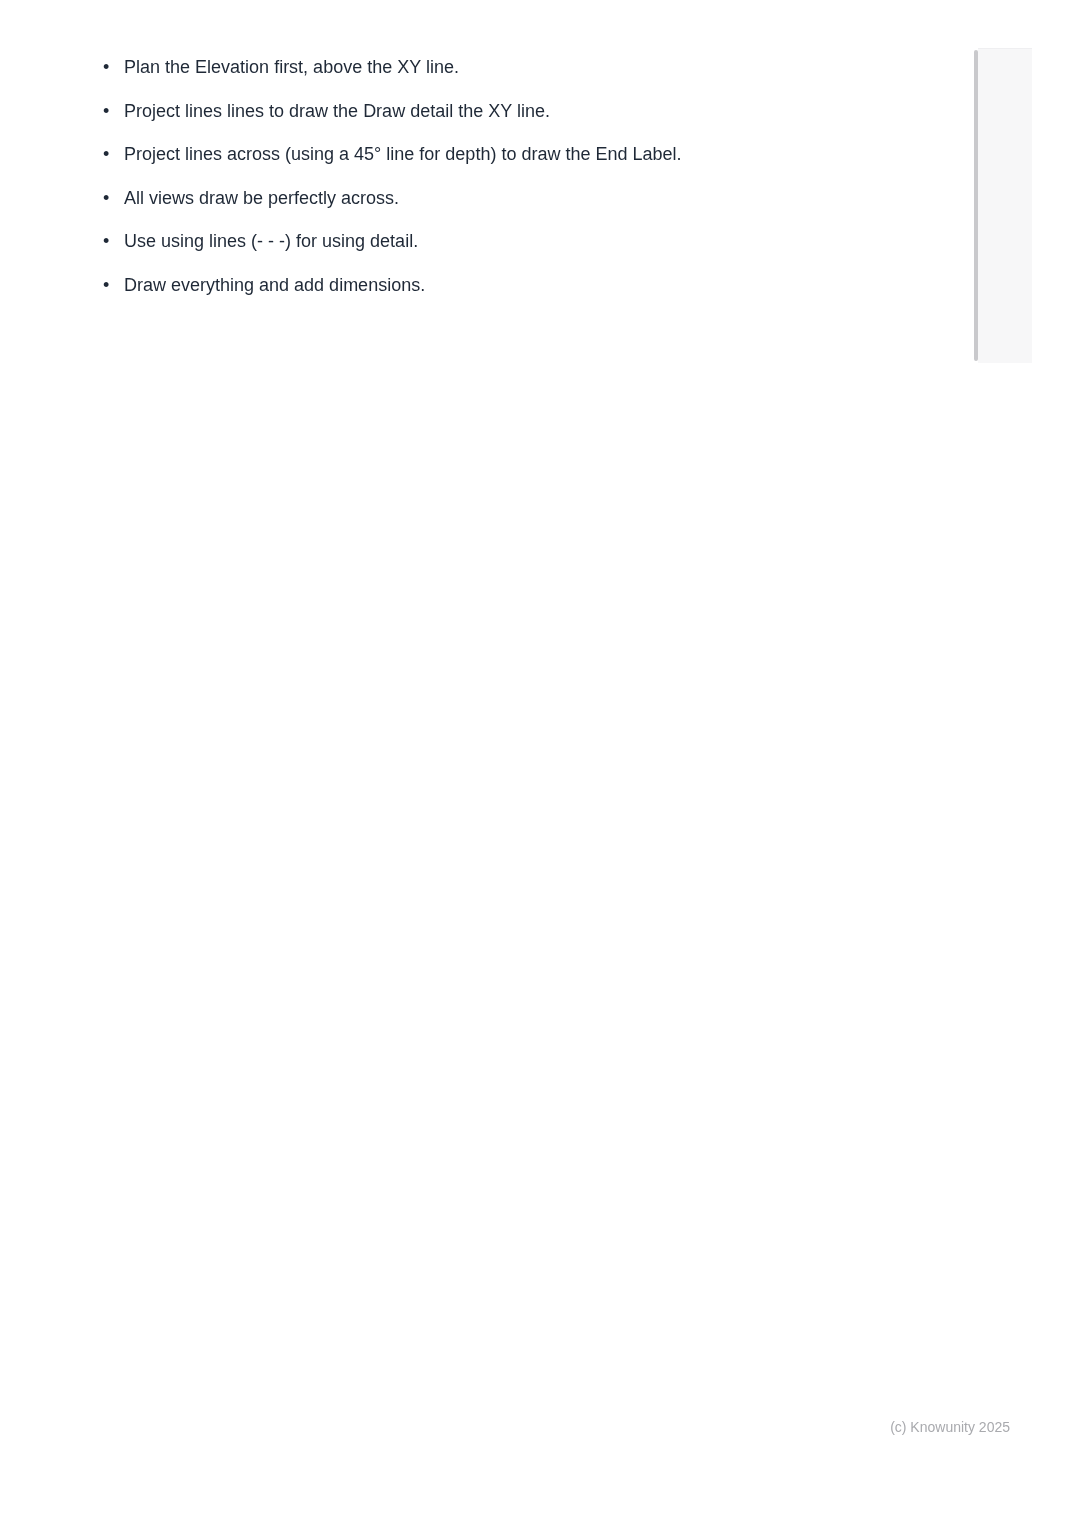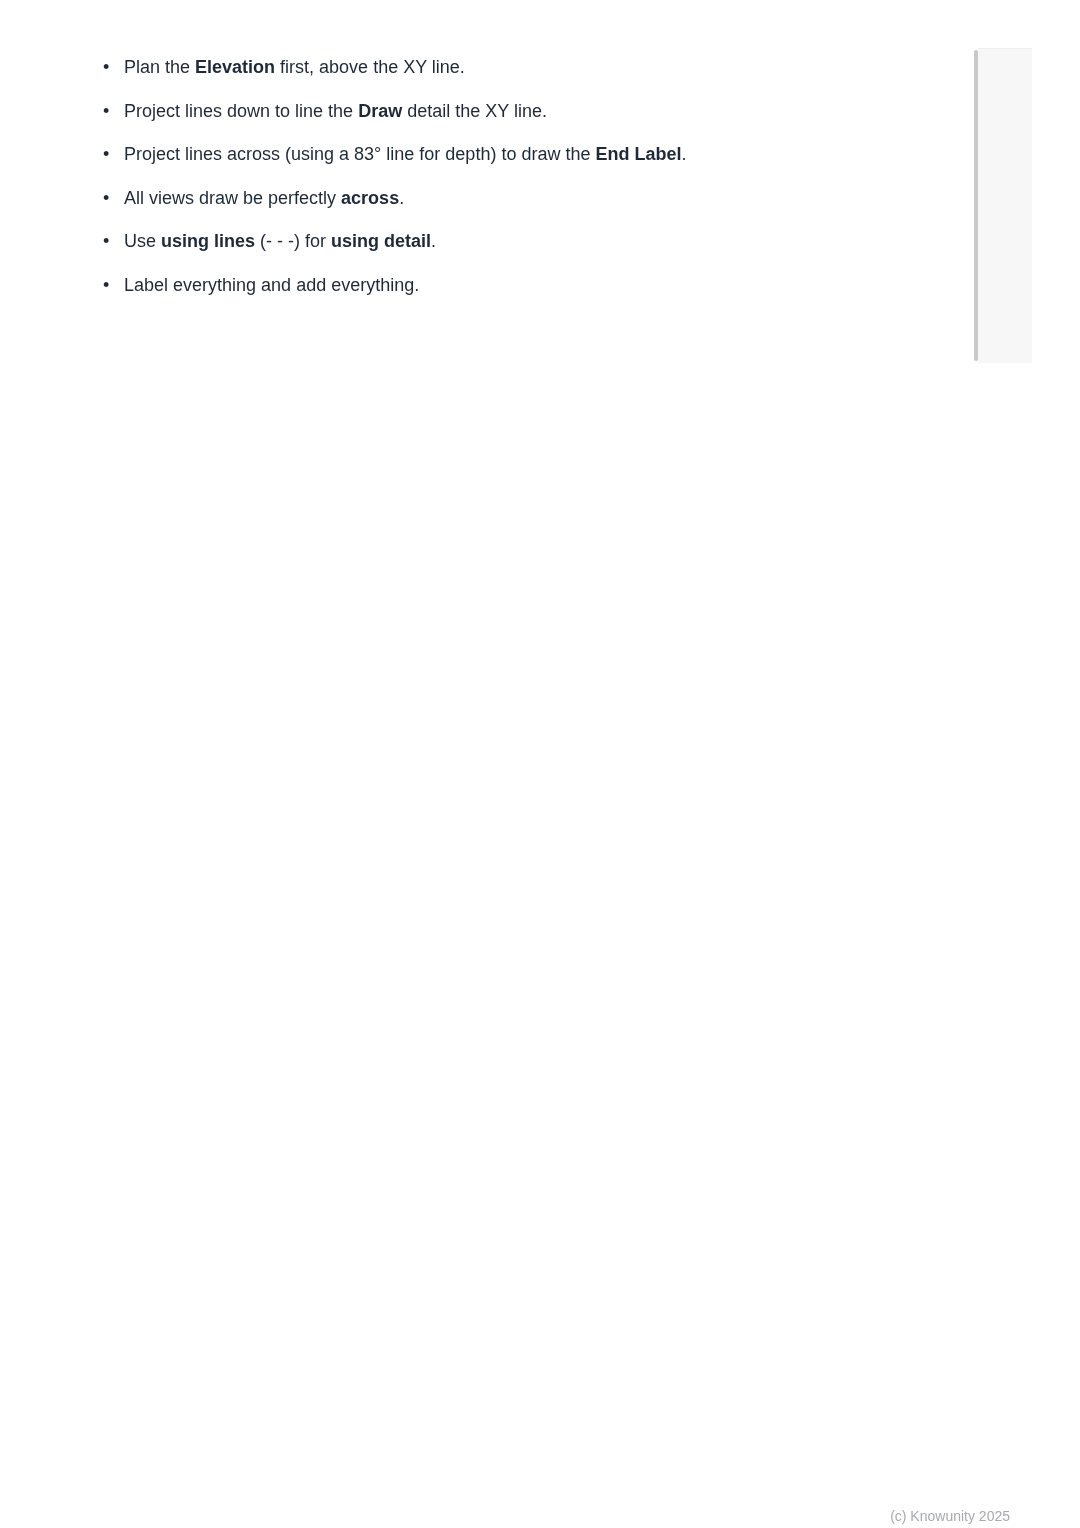--- a/index.html
+++ b/index.html
@@ -28,74 +28,74 @@
     line-height: 27px;
     color: #1f2937;
     white-space: nowrap;
   }
   .bullet-item .marker {
     position: absolute;
     left: 0;
     top: 0;
     color: #1f2937;
   }
-  .b { font-weight: 700; }
+  .b { font-weight: 400; }
   .side-panel {
     position: absolute;
     left: 978px;
     top: 48px;
     width: 54px;
     height: 315px;
     background: #f7f7f8;
     border-top: 1px solid #efeff1;
   }
   .scroll-thumb {
     position: absolute;
     left: 974px;
     top: 50px;
     width: 4px;
     height: 311px;
     background: #c9c9cc;
     border-radius: 2px;
   }
   .page-footer {
     position: absolute;
-    top: 1508px;
+    top: 1419px;
     right: 70px;
     font-size: 14px;
     line-height: 17px;
     color: #a9aaae;
   }
 </style>
 </head>
 <body>
 
 <ul class="bullet-list">
   <li class="bullet-item">
     <span class="marker">•</span>
     <span>Plan the </span><span class="b">Elevation</span><span> first, above the XY line.</span>
   </li>
   <li class="bullet-item">
     <span class="marker">•</span>
-    <span>Project lines down to line the </span><span class="b">Draw</span><span> detail the XY line.</span>
+    <span>Project lines lines to draw the </span><span class="b">Draw</span><span> detail the XY line.</span>
   </li>
   <li class="bullet-item">
     <span class="marker">•</span>
-    <span>Project lines across (using a 83° line for depth) to draw the </span><span class="b">End Label</span><span>.</span>
+    <span>Project lines across (using a 45° line for depth) to draw the </span><span class="b">End Label</span><span>.</span>
   </li>
   <li class="bullet-item">
     <span class="marker">•</span>
     <span>All views draw be perfectly </span><span class="b">across</span><span>.</span>
   </li>
   <li class="bullet-item">
     <span class="marker">•</span>
     <span>Use </span><span class="b">using lines</span><span> (- - -) for </span><span class="b">using detail</span><span>.</span>
   </li>
   <li class="bullet-item">
     <span class="marker">•</span>
-    <span>Label everything and add everything.</span>
+    <span>Draw everything and add dimensions.</span>
   </li>
 </ul>
 
 <div class="side-panel"></div>
 <div class="scroll-thumb"></div>
 
 <div class="page-footer">(c) Knowunity 2025</div>
 
 </body></html>

